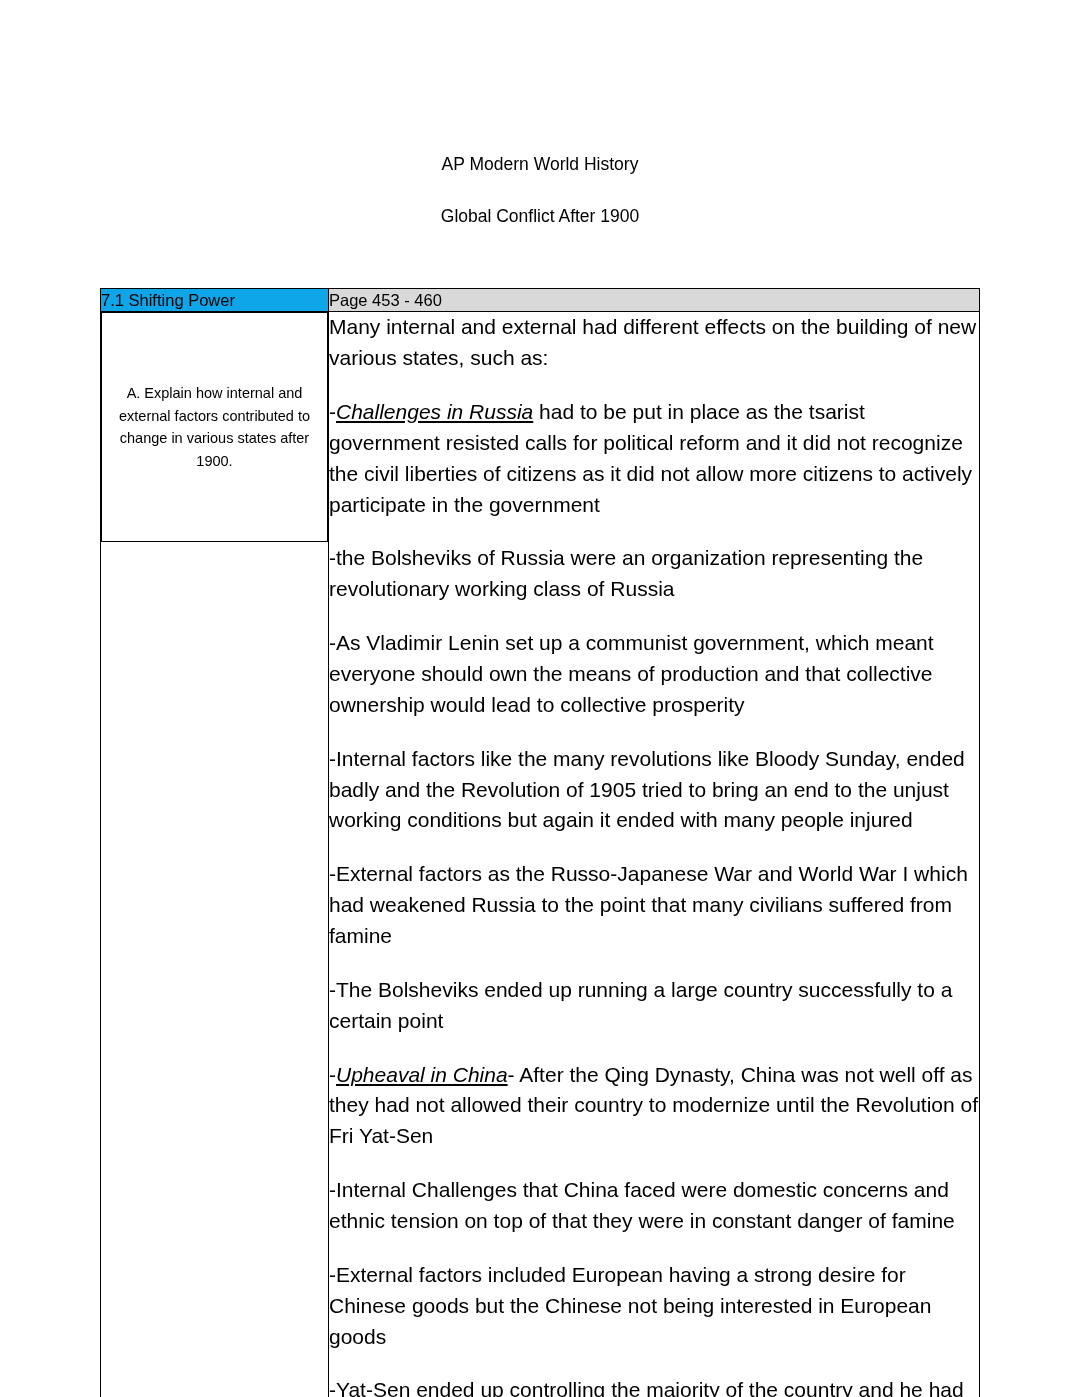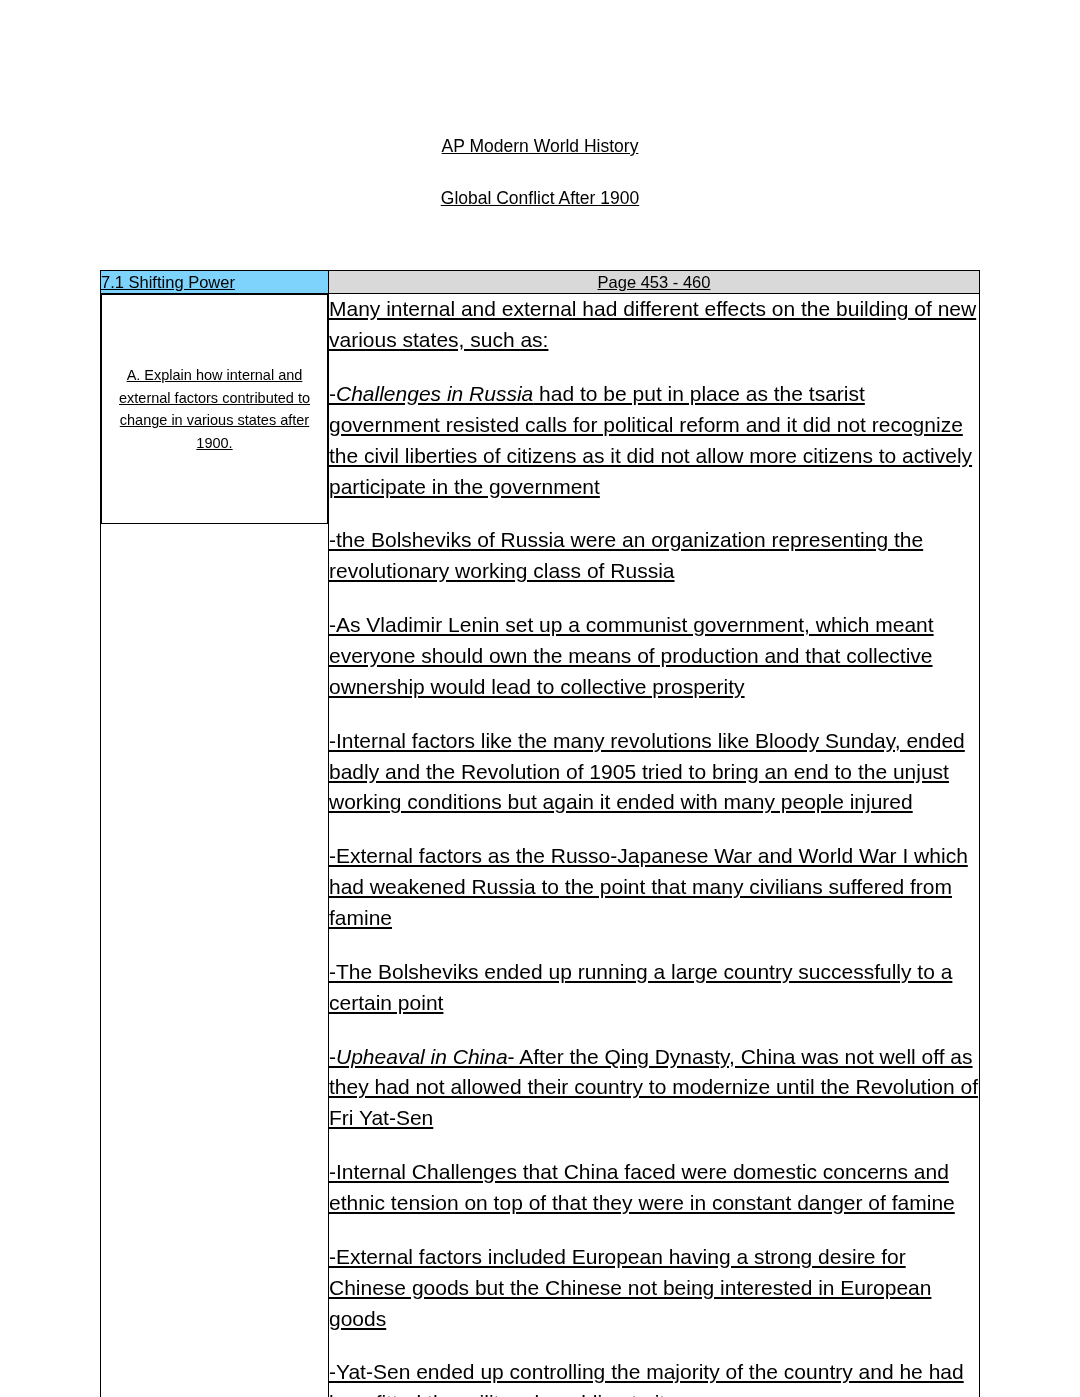--- a/index.html
+++ b/index.html
@@ -12,22 +12,21 @@
     height: 1397px;
     font-family: "Liberation Sans", sans-serif;
     color: #000000;
     -webkit-font-smoothing: antialiased;
   }
   .page {
     position: relative;
     width: 1080px;
     height: 1208px;
     box-sizing: border-box;
-    padding: 0;
-    text-decoration: underline;
+    padding: 18px;
   }
   .title-block {
     padding-top: 138px;
     text-align: center;
   }
   .title-line {
     font-size: 17.5px;
     line-height: 1;
     margin-bottom: 34px;
     color: #000;
@@ -41,31 +40,31 @@
     margin-top: 63px;
     width: 880px;
     table-layout: fixed;
   }
   table.guide td {
     border: 1.5px solid #000000;
     vertical-align: top;
     padding: 0;
   }
   td.head-left {
-    background: #7dd3fc;
+    background: #0ea5e9;
     width: 227px;
     padding: 24px 10px 24px 11px;
     font-size: 16.5px;
     line-height: 1.35;
   }
   td.head-right {
     background: #d9d9d9;
     padding: 24px 10px;
     font-size: 16.5px;
-    text-align: center;
+    text-align: left;
     line-height: 1.35;
   }
   td.body-left {
     padding: 22px 12px 12px 12px;
     height: 840px;
     text-align: center;
   }
   .prompt-box {
     border: 1.3px solid #000000;
     box-sizing: border-box;

